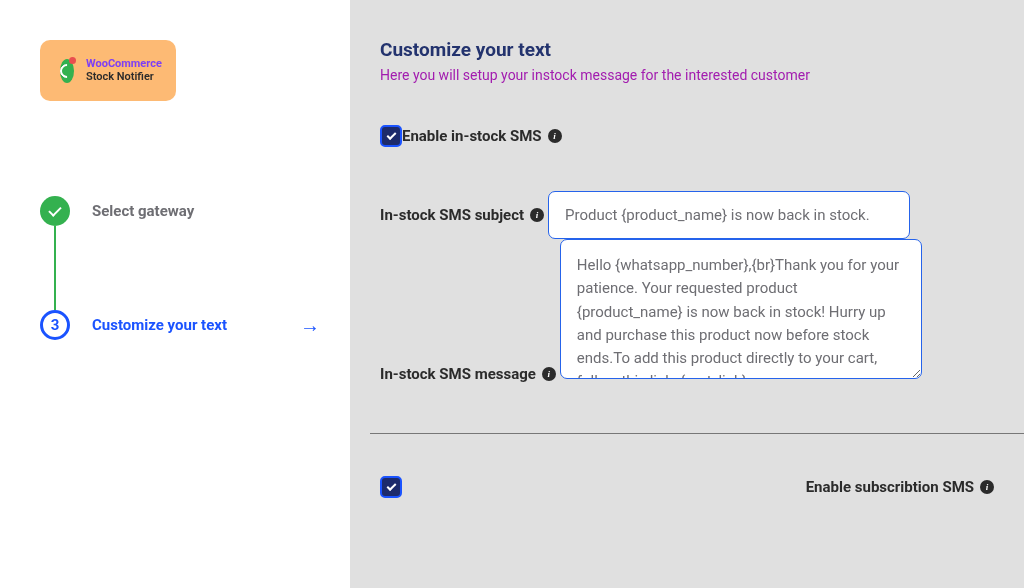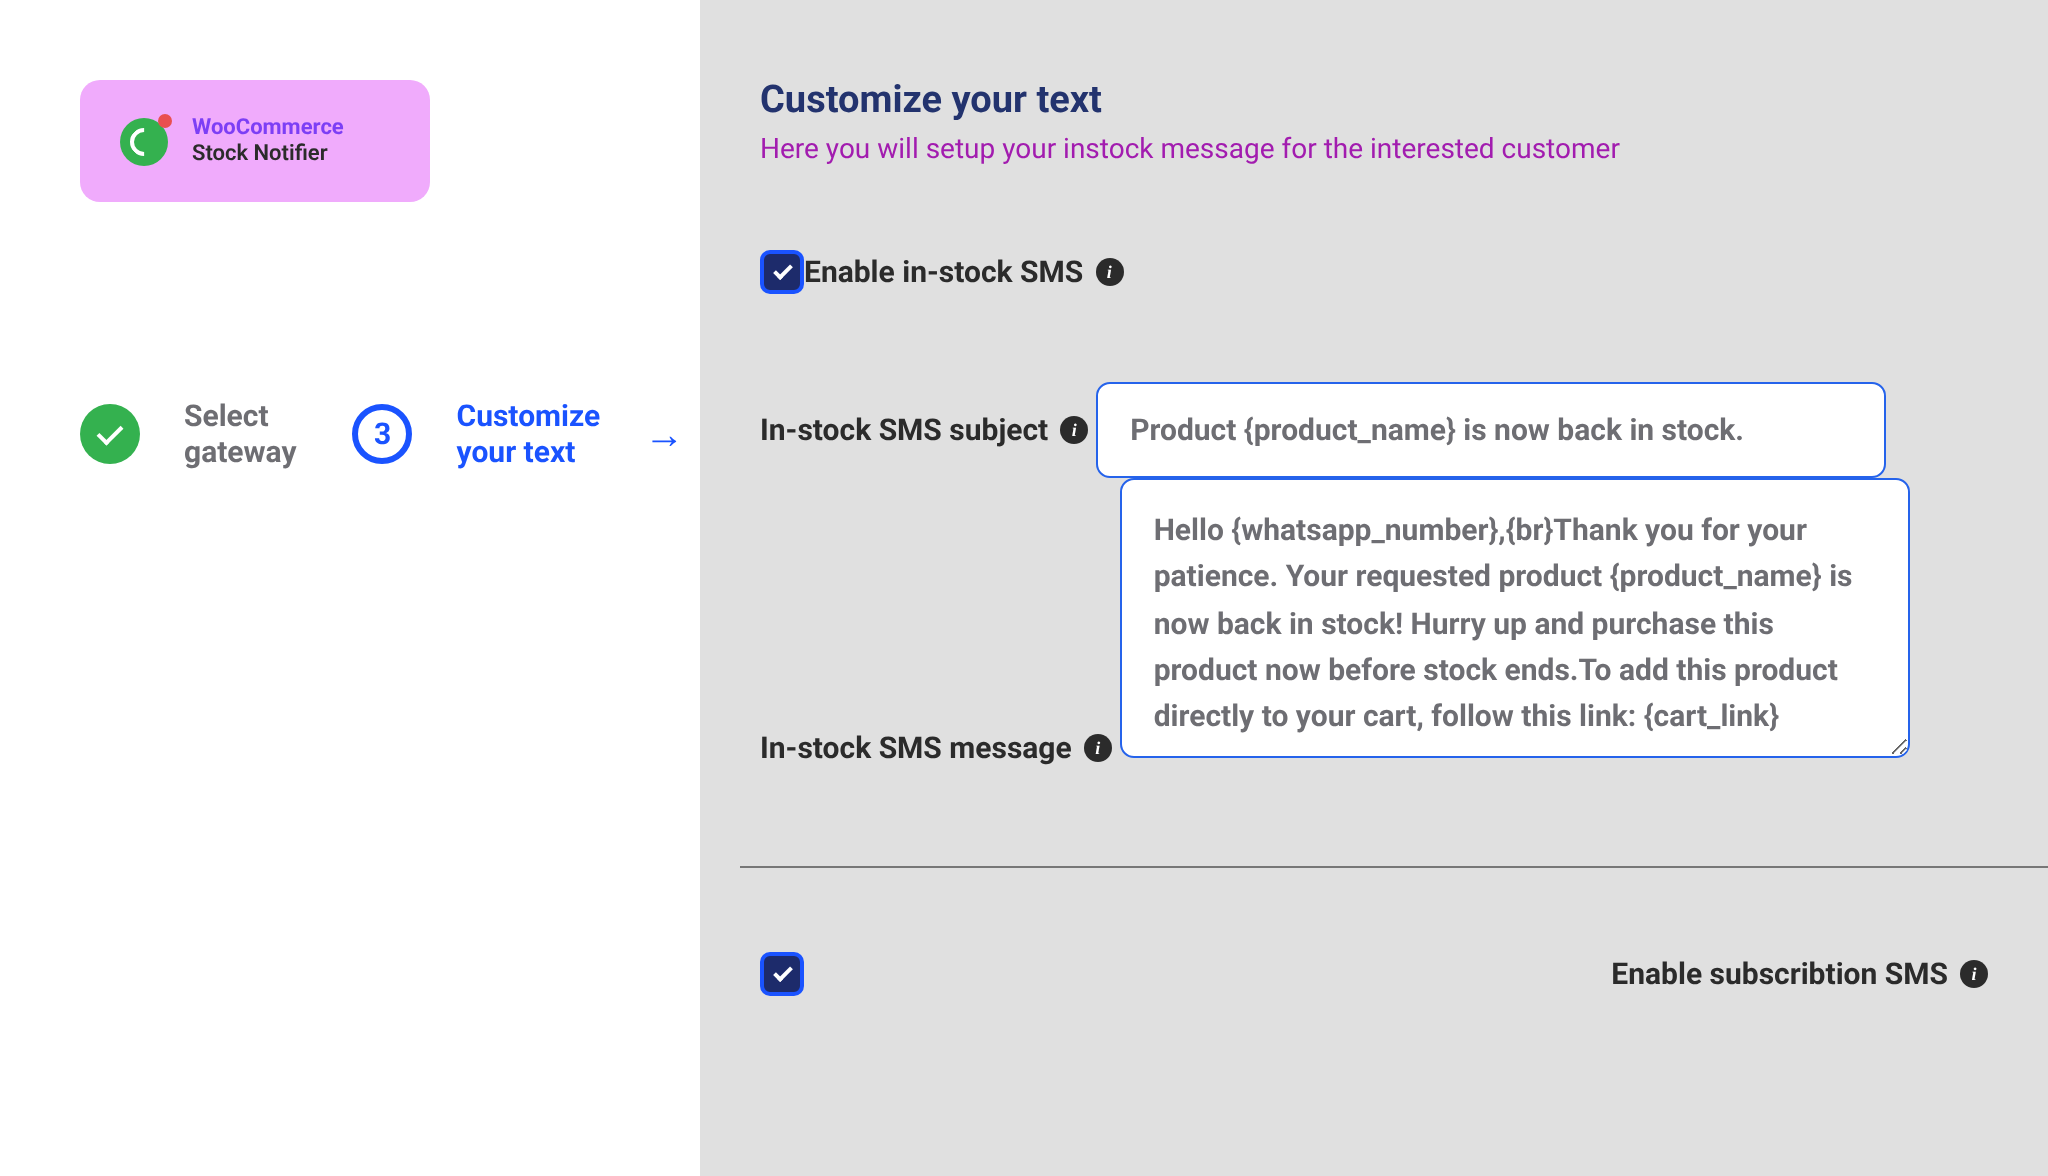--- a/index.html
+++ b/index.html
@@ -16,27 +16,27 @@
       display: flex;
     }
     .sidebar {
       width: 350px;
       background: #ffffff;
       padding: 40px 30px 40px 40px;
       display: flex;
       flex-direction: column;
     }
     .logo-box {
-      background: #f0abfc;
+      background: #fdba74;
       border-radius: 10px;
       padding: 18px 20px;
       display: flex;
       align-items: center;
       gap: 12px;
-      width: 175px;
+      width: 136px;
     }
     .logo-icon {
       width: 24px;
       height: 24px;
       border-radius: 50%;
       background: #34b14f;
       position: relative;
       display: flex;
       align-items: center;
       justify-content: center;
@@ -71,21 +71,21 @@
       font-size: 11px;
     }
     .logo-sub {
       color: #2b2b2b;
       font-weight: 600;
       font-size: 11px;
     }
     .steps {
       margin-top: 95px;
       display: flex;
-      flex-direction: row;
+      flex-direction: column;
     }
     .step-row {
       display: flex;
       align-items: center;
       gap: 22px;
       position: relative;
     }
     .step-connector {
       width: 2px;
       background: #34b14f;
@@ -193,30 +193,29 @@
       font-weight: 700;
       font-style: italic;
       font-family: Georgia, serif;
     }
     .field-group {
     }
     .field-group .field-label {
       margin-bottom: 12px;
     }
     .text-input, .textarea-input {
-      width: 395px;
+      width: 362px;
       max-width: 395px;
       border: 1px solid #2563eb;
       border-radius: 7px;
       padding: 14px 16px;
       font-size: 15px;
       color: #6e6e73;
       font-family: inherit;
       background: #fff;
-      font-weight: bold;
     }
     .textarea-input {
       height: 140px;
       resize: both;
       line-height: 1.55;
       overflow: hidden;
     }
     .divider {
       height: 1px;
       background: #777;

